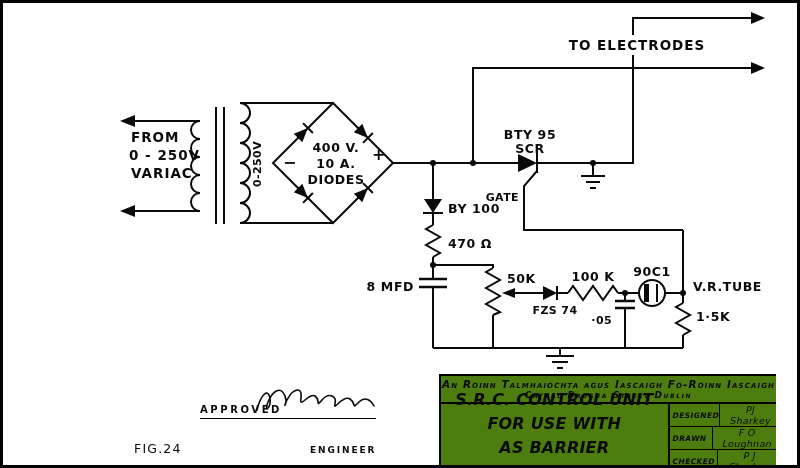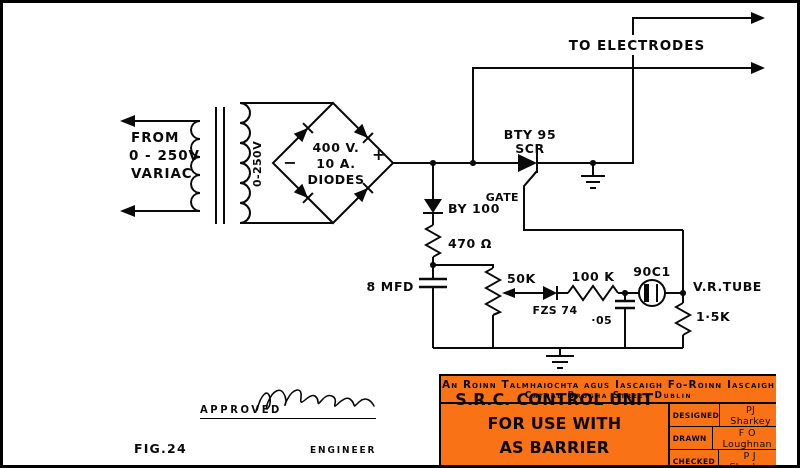--- a/index.html
+++ b/index.html
@@ -16,21 +16,21 @@
   .plate  { stroke:#0a0a0a; stroke-width:2.6; fill:none; }
   .ink    { fill:#0a0a0a; stroke:none; }
   .lbl    { font-family:"DejaVu Sans", sans-serif; font-weight:bold;
             font-size:12.5px; letter-spacing:0.6px; fill:#0a0a0a; }
   .lbl-lg { font-size:13.5px; letter-spacing:1px; }
   .lbl-sm { font-size:11px; letter-spacing:0.4px; }
   .sign   { font-size:16px; font-weight:bold; }
 
   .titleblock {
     position:absolute; left:436px; top:371px; width:337px; height:94px;
-    border-left:2.5px solid #000; border-top:2.5px solid #000; background:#f97316;
+    border-left:2.5px solid #000; border-top:2.5px solid #000; background:#4d7c0f;font-style:italic;
   }
   .tb-header { height:28px; border-bottom:2px solid #000; text-align:center; padding-top:2px; }
   .tb-dept1 { font-variant:small-caps; font-size:10.5px; font-weight:600; letter-spacing:1.1px; line-height:1.15; }
   .tb-dept2 { font-variant:small-caps; font-size:9px;   font-weight:600; letter-spacing:1.6px; line-height:1.15; }
   .tb-body { display:flex; height:63.5px; }
   .tb-title {
     width:237px; border-right:2px solid #000; display:flex; flex-direction:column;
     justify-content:center; text-align:center; font-size:16px; font-weight:bold;
     letter-spacing:0.2px; line-height:1.5;
   }
@@ -40,21 +40,21 @@
   .tb-cell-label {
     width:52px; display:flex; align-items:center; border-right:1px solid #000;
     font-size:7.5px; letter-spacing:0.4px; padding-left:3px; font-weight:600;
   }
   .tb-cell-value { display:flex; align-items:center; font-size:9.5px; padding-left:5px; letter-spacing:0.3px;text-align:center; }
 
   .approved-label { position:absolute; left:197px; top:401px; font-size:10px; letter-spacing:2.6px; font-weight:600; }
   .sig-line { position:absolute; left:197px; top:415px; width:176px; border-top:1.5px solid #000; }
   .sig-svg  { position:absolute; left:252px; top:381px; }
   .engineer-label { position:absolute; left:307px; top:442px; font-size:9px; letter-spacing:1.9px; font-weight:600; }
-  .fig-label { position:absolute; left:131px; top:438px; font-size:12.5px; font-weight:bold; letter-spacing:1.2px; }
+  .fig-label { position:absolute; left:131px; top:438px; font-size:12.5px; font-weight:normal; letter-spacing:1.2px; }
 </style>
 </head>
 <body>
 
 <div class="sheet">
 
   <svg class="schem" width="800" height="468" viewBox="0 0 800 468">
 
     <g>
       <path class="wire" d="M130,118 H197 M130,208 H197"></path>

